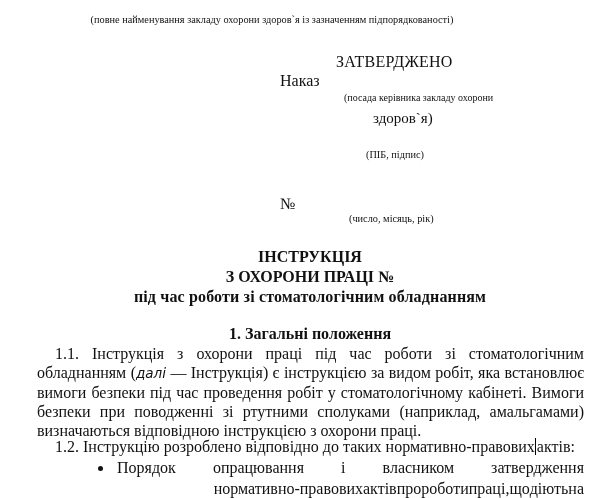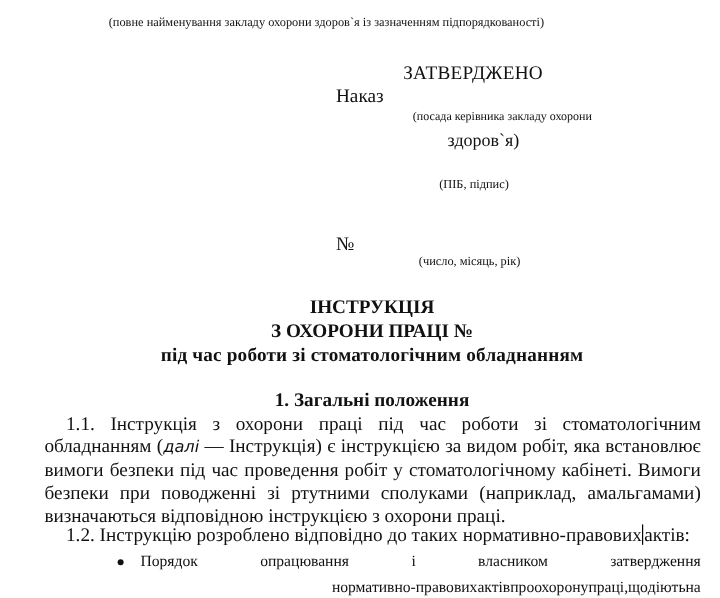--- a/index.html
+++ b/index.html
@@ -79,21 +79,21 @@
       margin: 0 0.5px;
     }
 
     .bullet-list {
       position: absolute;
       left: 90px;
       top: 458px;
       width: 494px;
       margin: 0; padding: 0;
       list-style: none;
-      font-size: 13px;
+      font-size: 16px;
       line-height: 20.6px;
     }
     .bullet-item {
       position: relative;
       padding-left: 27px;
       text-align: justify;
       text-align-last: left;
     }
     .bullet-dot {
       position: absolute;
@@ -138,20 +138,20 @@
       <span>Порядок</span>
       <span>опрацювання</span>
       <span>і</span>
       <span>власником</span>
       <span>затвердження</span>
     </div>
     <div style="display:flex;justify-content:flex-end;">
         <span>нормативно-правових</span>
         <span>актів</span>
         <span>про</span>
-        <span>охорону</span>
+        <span>роботи</span>
         <span>праці,</span>
         <span>що</span>
         <span>діють</span>
         <span>на</span>
       </div>
   </li>
 </ul>
 
 </body></html>

